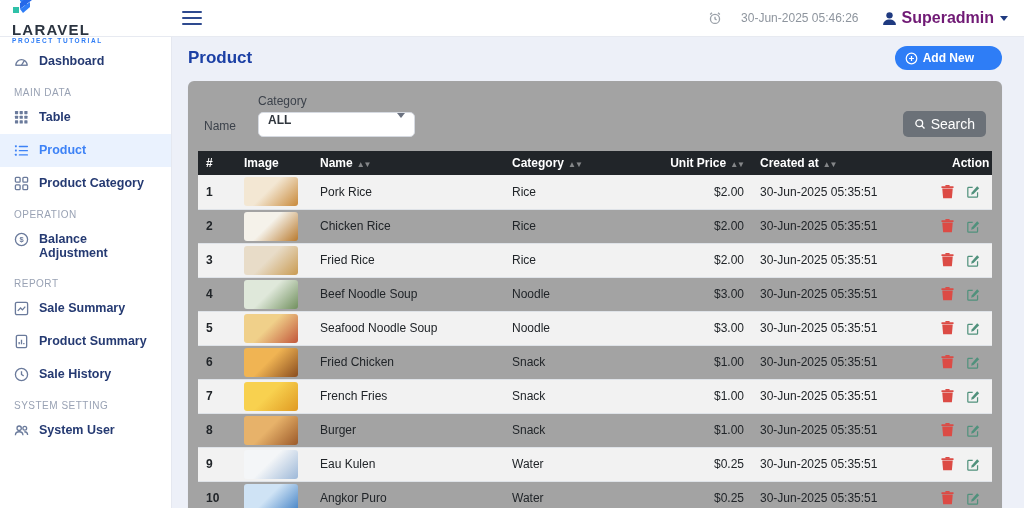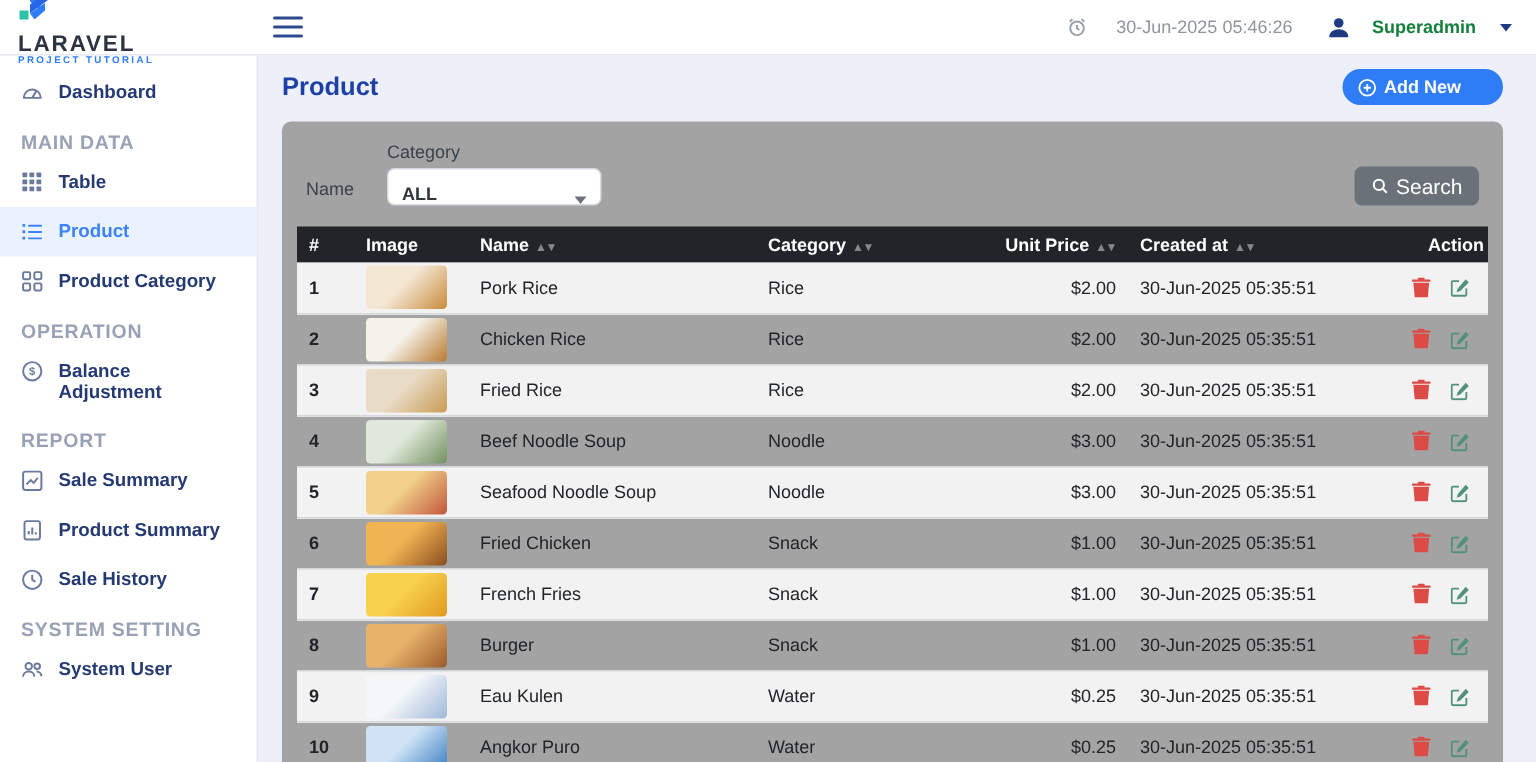--- a/index.html
+++ b/index.html
@@ -9,52 +9,52 @@
   
   .topbar { position:fixed; top:0; left:0; width:1024px; height:37px;
     background:#fff; border-bottom:1px solid #e7eaf1; display:flex; align-items:center; z-index:10; }
   .brand { width:172px; display:flex; align-items:flex-start; gap:7px; padding-left:12px;flex-direction:column; }
   .brand-text-main { font-size:15px; font-weight:bold; color:#2b3440; letter-spacing:1.2px; line-height:14px; }
   .brand-text-sub { font-size:6.5px; font-weight:bold; color:#2f7df6; letter-spacing:1.6px; }
   .hamburger { margin-left:10px; width:20px; cursor:pointer; }
   .hamburger span { display:block; height:2px; background:#2e4a8f; margin:4px 0; border-radius:1px; }
   .topbar-right { margin-left:auto; display:flex; align-items:center; gap:22px; padding-right:16px; }
   .datetime { display:flex; align-items:flex-end; gap:19px; color:#8e959e; font-size:12px; }
-  .userbox { display:flex; align-items:center; gap:14px; color:#15803d; font-size:12px; font-weight:bold; cursor:pointer; }
+  .userbox { display:flex; align-items:center; gap:4px; color:#701a75; font-size:16px; font-weight:bold; cursor:pointer; }
   .caret { display:inline-block; width:0; height:0; border-left:4px solid transparent;
     border-right:4px solid transparent; border-top:5px solid #1f3a80; margin-left:2px; }
 
   
   .sidebar { position:fixed; top:37px; left:0; width:172px; bottom:0; background:#fff;
     border-right:1px solid #e5e8f0; padding-top:8px; }
   .side-item { display:flex; align-items:flex-start; gap:10px; padding:9px 14px;
     color:#253a72; font-size:12.5px; font-weight:bold; cursor:pointer; }
   .side-item .ic { width:15px; height:15px; flex:0 0 15px; color:#6a7a9b; display:flex; align-items:center; }
   .side-item.active { background:#eaf2fe; color:#3d82f6; }
   .side-item.active .ic { color:#3d82f6; }
-  .side-section { padding:9px 14px 3px; font-size:13px; font-weight:bold; color:#99a2b4; letter-spacing:.5px; }
+  .side-section { padding:9px 14px 3px; font-size:10px; font-weight:normal; color:#99a2b4; letter-spacing:.5px; }
 
   
   .main { margin:37px 0 0 172px; width:852px; height:471px; background:#edf0f8;
     padding:9px 22px 0 16px; overflow:hidden; }
   .page-head { display:flex; justify-content:space-between; align-items:center; margin-bottom:11px; }
   .page-title { font-size:17px; font-weight:bold; color:#1c40a5; }
   .btn-add { display:flex; align-items:center; gap:5px; background:#2e7df6; color:#fff; border:none;
     font-size:12px; font-weight:bold; padding:5px 28px 5px 10px; border-radius:15px; cursor:pointer;
     font-family:Liberation Sans, sans-serif; }
 
   .card { background:#a3a3a3; border-radius:6px 6px 0 0; box-shadow:0 1px 2px rgba(40,50,80,.06);
     padding:13px 10px 0 10px; height:428px; }
   .filter-row { display:flex; align-items:flex-end; gap:22px; padding:0 6px; }
   .field label { display:block; font-size:12px; color:#3c424b; margin-bottom:4px; }
   .input { width:155px; height:25px; border:1px solid #d6dae1; border-radius:5px; padding:0 9px;
     font-size:12px; color:#495057; font-family:inherit; }
   .input::placeholder { color:#9aa1a9; }
-  .selectbox { width:143px; height:25px; border:1px solid #d6dae1; border-radius:5px; padding:0 9px;
-    font-size:12px; color:#2f353c; font-weight:bold; display:flex; align-items:flex-end;
+  .selectbox { width:157px; height:25px; border:1px solid #d6dae1; border-radius:5px; padding:0 9px;
+    font-size:12px; color:#2f353c; font-weight:bold; display:flex; align-items:flex-start;
     justify-content:space-between; cursor:pointer; background:#fff; }
   .chev { width:0; height:0; border-left:4px solid transparent; border-right:4px solid transparent;
     border-top:5px solid #6b7280; }
   .btn-search { margin-left:auto; display:flex; align-items:center; gap:5px; background:#6b7178;
     color:#fff; border:none; font-size:14px; padding:5px 11px; border-radius:5px; cursor:pointer;
     font-family:inherit; }
 
   
   table { width:100%; border-collapse:collapse; table-layout:fixed; margin-top:14px; font-size:12px; }
   thead th { background:#212529; color:#fff; font-weight:bold; text-align:left;

